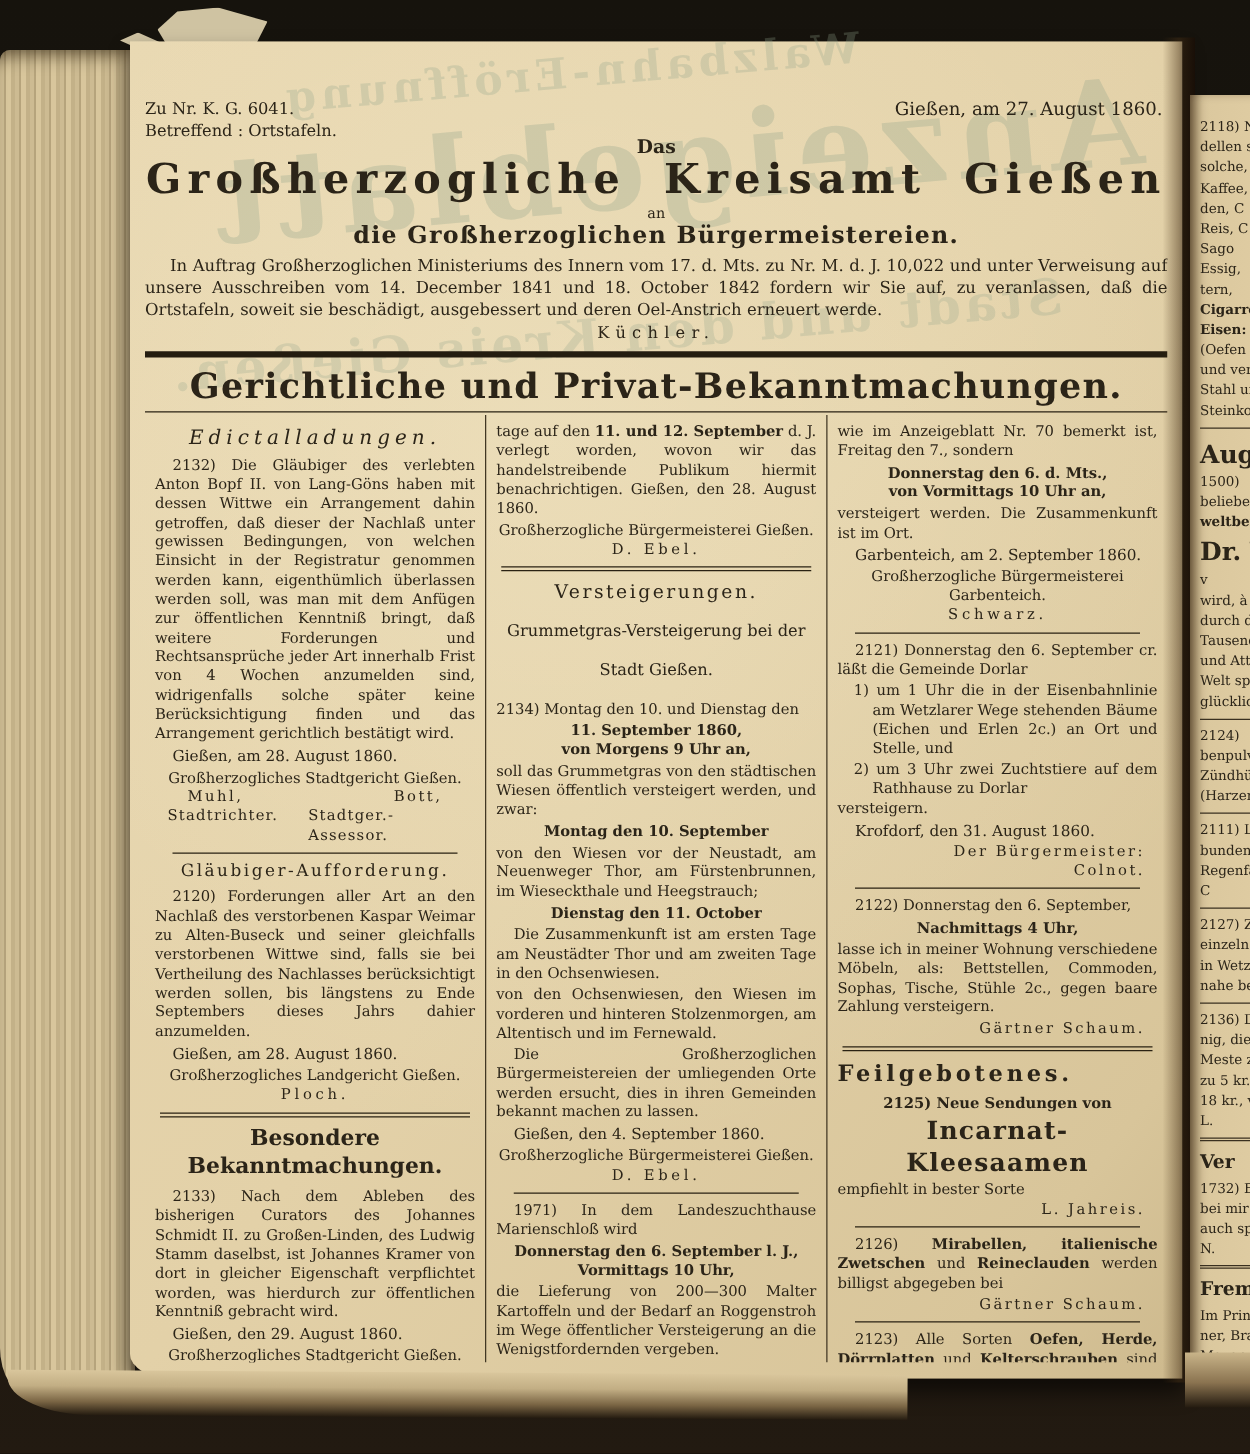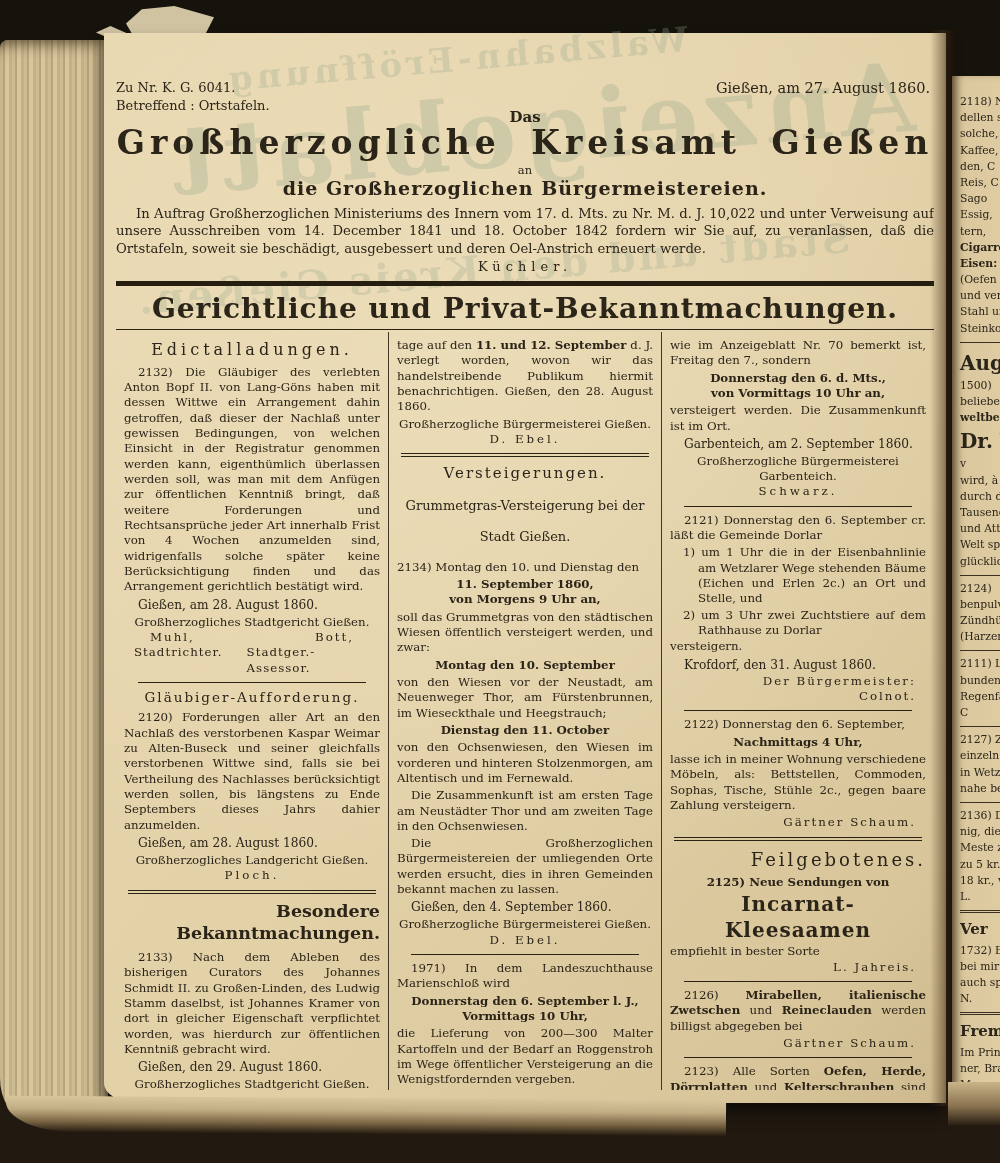--- a/index.html
+++ b/index.html
@@ -49,25 +49,25 @@
   .ind{text-indent:14px;}
   .c{text-align:center;font-weight:bold;}
   .date{margin:3px 0 0 14px;font-size:12.2px;}
   .court{text-align:center;margin-top:1px;}
   .sigrow{display:flex;justify-content:space-between;padding:0 26px;letter-spacing:2px;}
   .sigrow.lab{letter-spacing:1px;padding:0 10px;gap:24px;}
   .sigc{text-align:center;letter-spacing:3px;}
   .sigr{text-align:right;padding-right:10px;letter-spacing:2px;}
   .rule{border-top:1.5px solid #2a2213;margin:6px 14px;}
   .drule{border-top:4px double #2a2213;margin:6px 4px;}
-  .h-sp{text-align:center;font-size:16px;letter-spacing:4px;margin:4px 0;}
+  .h-sp{text-align:center;font-size:16px;letter-spacing:4px;margin:4px 0;font-style:italic;}
   .h-sp2{text-align:center;font-size:13.5px;letter-spacing:2px;margin:4px 0;}
-  .h-bold{text-align:right;font-size:17.5px;font-weight:bold;margin:5px 0;}
+  .h-bold{text-align:center;font-size:17.5px;font-weight:bold;margin:5px 0;}
   .h-big{text-align:center;font-size:15px;font-weight:normal;letter-spacing:2px;margin:7px 0 4px;}
-  .h-feil{text-align:right;font-size:18px;font-weight:normal;letter-spacing:3px;margin:7px 0 4px;}
+  .h-feil{text-align:left;font-size:18px;font-weight:bold;letter-spacing:3px;margin:7px 0 4px;}
   .subhead{text-align:center;font-size:13px;margin:14px 0;}
   .incarnat{text-align:center;font-size:20px;font-weight:bold;letter-spacing:1px;margin:1px 0;}
   .li{padding-left:28px;text-indent:-15px;text-align:justify;margin:1px 0;}
   
   .gutter{position:absolute;left:930px;top:30px;width:26px;height:1076px;
     background:linear-gradient(90deg,rgba(0,0,0,0) 0%,rgba(70,48,22,.45) 50%,rgba(25,14,6,.85) 100%);}
   .right-page{position:absolute;left:952px;top:76px;width:48px;height:1012px;
     background:linear-gradient(90deg,#cab588 0,#dbc89e 10px,#dfcca2 100%);
     box-shadow:inset 8px 0 10px -5px rgba(45,28,12,.8);
     padding:18px 0 0 8px;overflow:hidden;font-size:10.8px;line-height:1.5;}
@@ -161,22 +161,22 @@
           <div class="h-big">Versteigerungen.</div>
           <div class="subhead">Grummetgras-Versteigerung bei der</div>
           <div class="subhead">Stadt Gießen.</div>
           <div class="p">2134) Montag den 10. und Dienstag den</div>
           <div class="c">11. September 1860,</div>
           <div class="c">von Morgens 9 Uhr an,</div>
           <div class="p">soll das Grummetgras von den städtischen Wiesen öffentlich versteigert werden, und zwar:</div>
           <div class="c">Montag den 10. September</div>
           <div class="p">von den Wiesen vor der Neustadt, am Neuenweger Thor, am Fürstenbrunnen, im Wieseckthale und Heegstrauch;</div>
           <div class="c">Dienstag den 11. October</div>
+          <div class="p ind">Die Zusammenkunft ist am ersten Tage am Neustädter Thor und am zweiten Tage in den Ochsenwiesen.</div>
           <div class="p">von den Ochsenwiesen, den Wiesen im vorderen und hinteren Stolzenmorgen, am Altentisch und im Fernewald.</div>
-          <div class="p ind">Die Zusammenkunft ist am ersten Tage am Neustädter Thor und am zweiten Tage in den Ochsenwiesen.</div>
           <div class="p ind">Die Großherzoglichen Bürgermeistereien der umliegenden Orte werden ersucht, dies in ihren Gemeinden bekannt machen zu lassen.</div>
           <div class="date">Gießen, den 4. September 1860.</div>
           <div class="court">Großherzogliche Bürgermeisterei Gießen.</div>
           <div class="sigc">D. Ebel.</div>
           <div class="rule"></div>
           <div class="p ind">1971) In dem Landeszuchthause Marienschloß wird</div>
           <div class="c">Donnerstag den 6. September l. J.,</div>
           <div class="c">Vormittags 10 Uhr,</div>
           <div class="p">die Lieferung von 200—300 Malter Kartoffeln und der Bedarf an Roggenstroh im Wege öffentlicher Versteigerung an die Wenigstfordernden vergeben.</div>
           <div class="date">Marienschloß, am 10. August 1860.</div>

